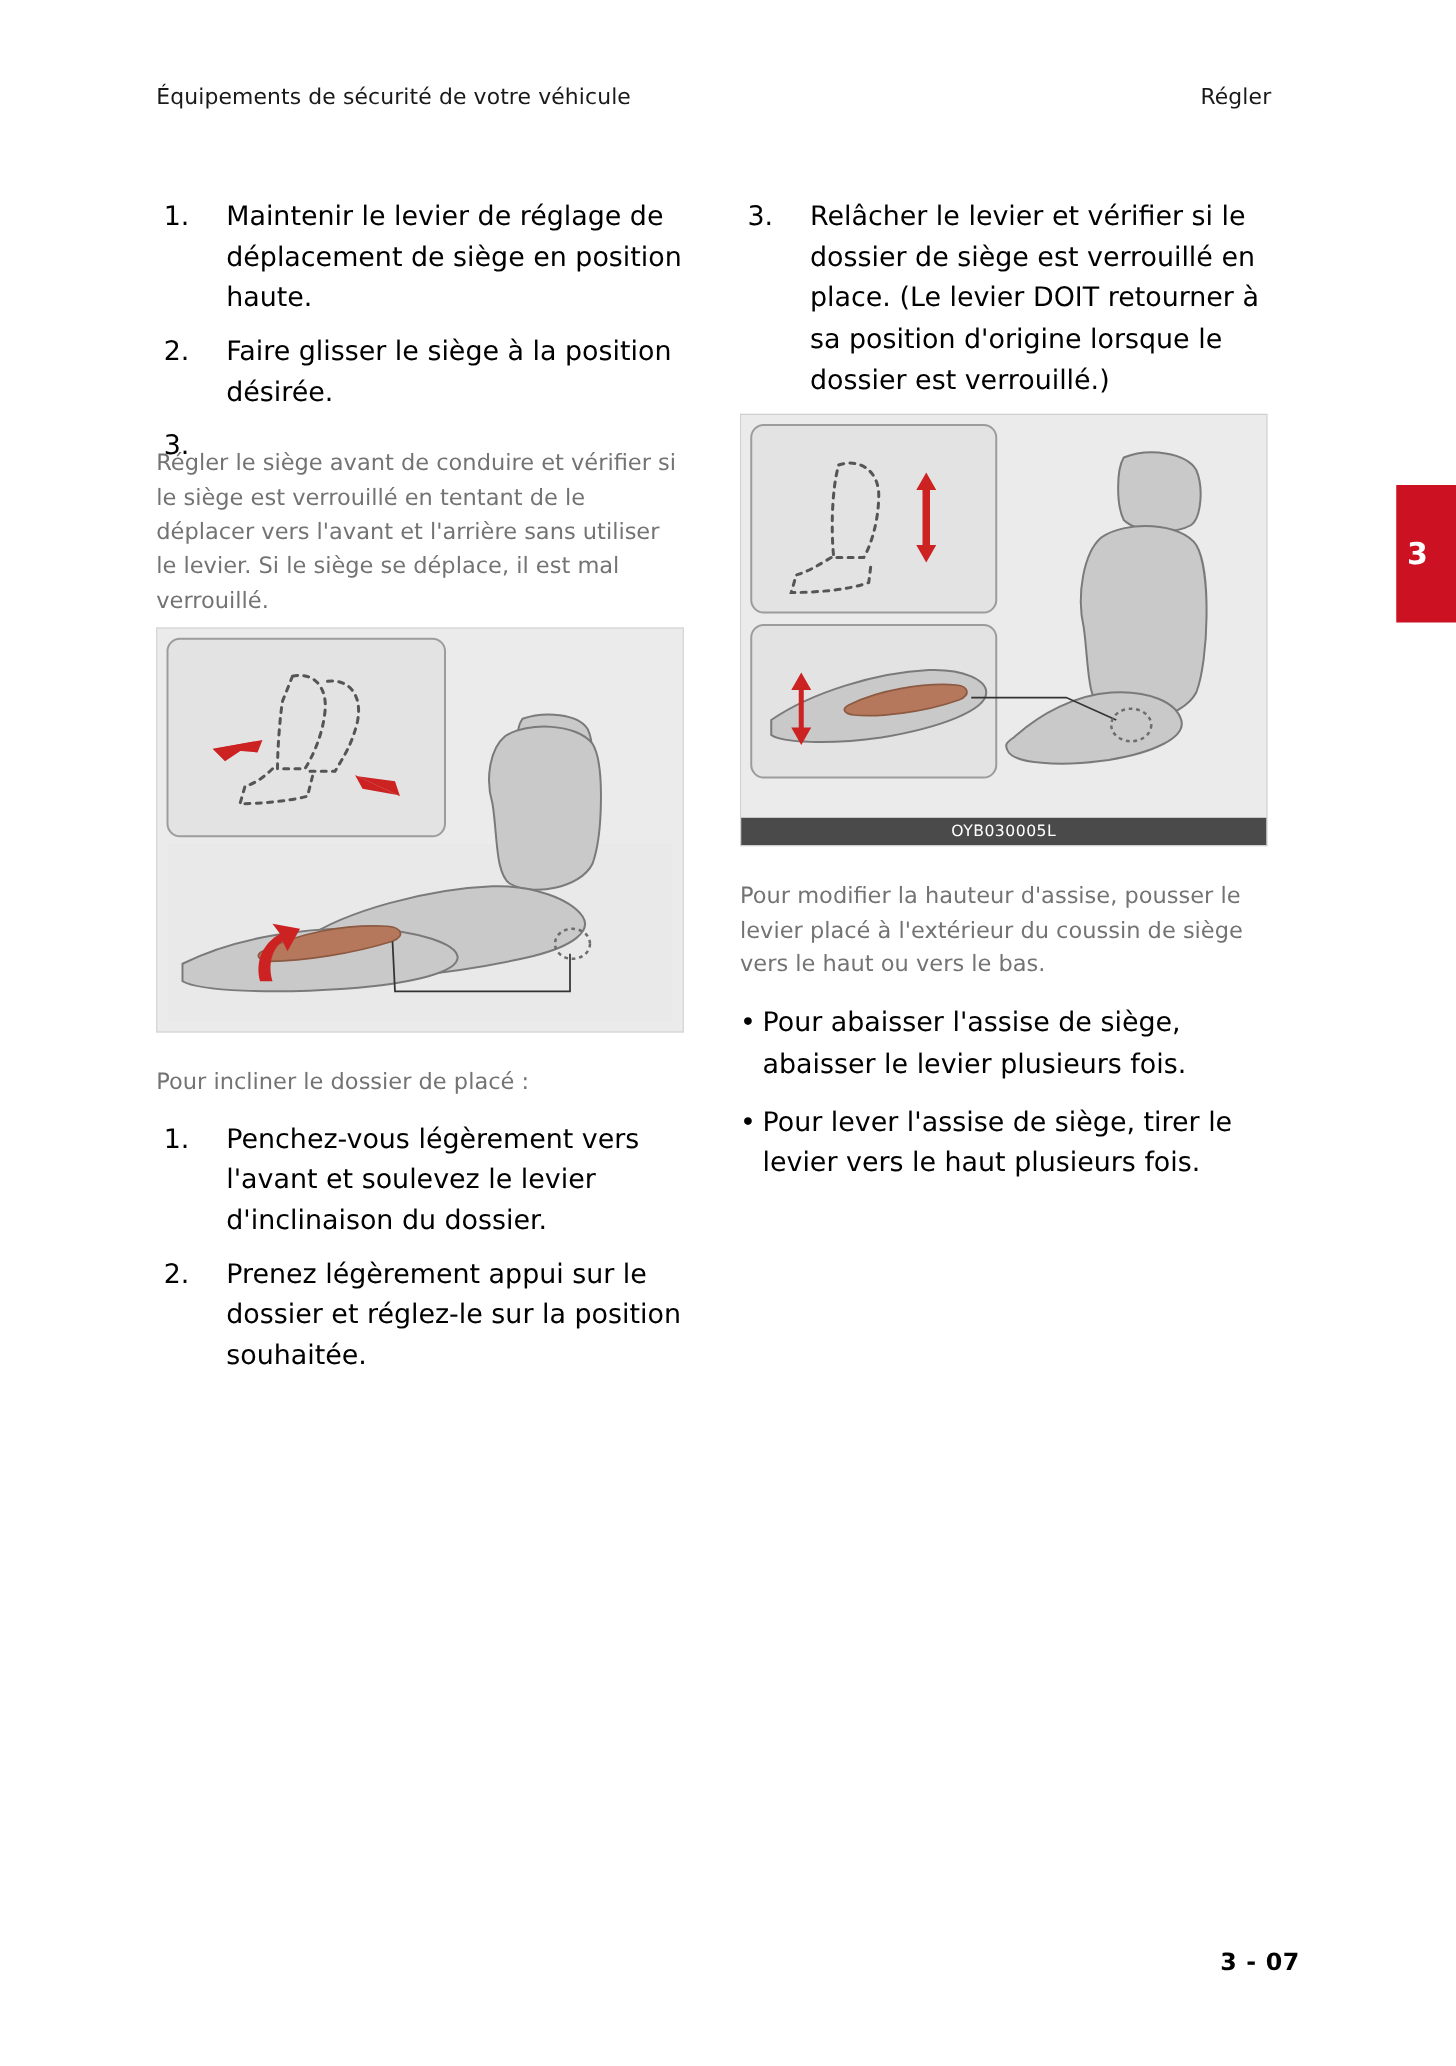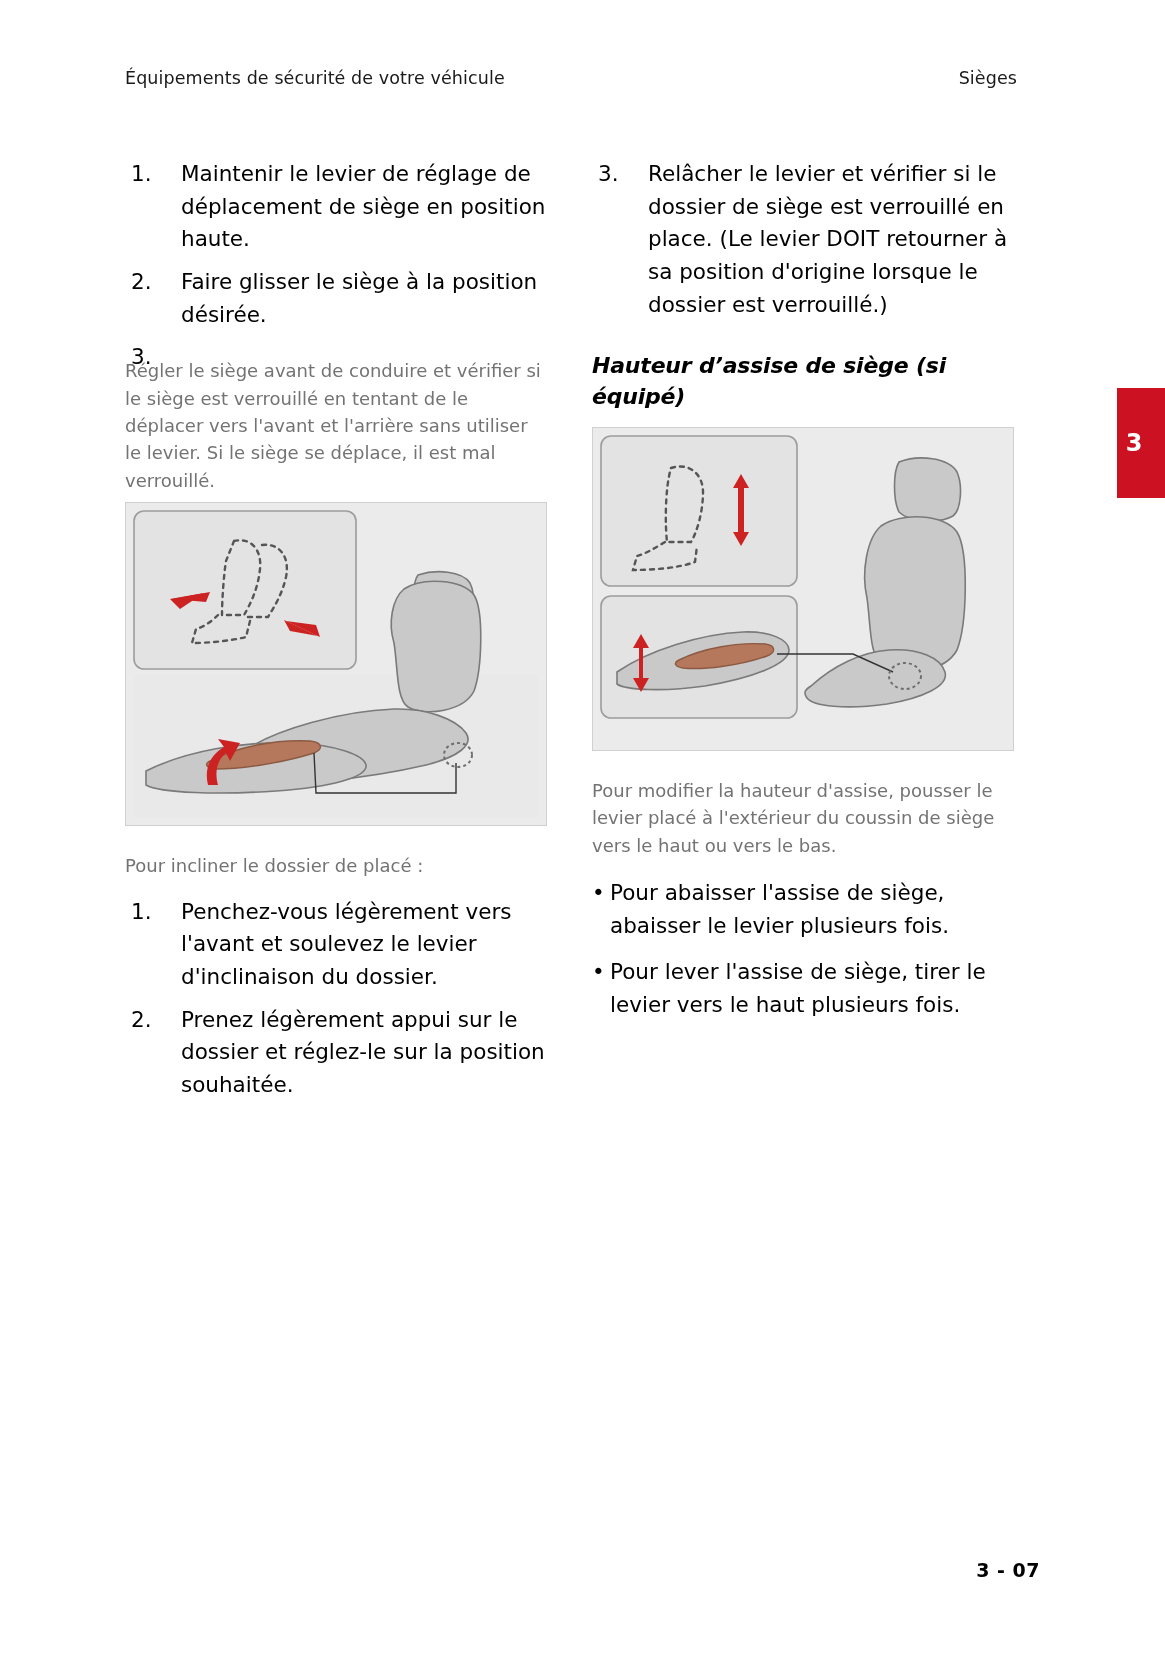--- a/index.html
+++ b/index.html
@@ -150,21 +150,21 @@
     letter-spacing: 0.5px;
   }
 </style>
 </head>
 <body>
 
 <div class="page">
 
   <div class="header">
     <div class="header-left">Équipements de sécurité de votre véhicule</div>
-    <div class="header-right">Sièges</div>
+    <div class="header-right">Régler</div>
   </div>
 
   <div class="side-tab">
     <span>3</span>
   </div>
 
   <div class="col col-left">
 
     <ol class="steps">
       <li>
@@ -247,21 +247,20 @@
 
   <div class="col col-right">
 
     <ol class="steps">
       <li>
         <span class="num">3.</span>
         <span>Relâcher le levier et vérifier si le dossier de siège est verrouillé en place. (Le levier DOIT retourner à sa position d'origine lorsque le dossier est verrouillé.)</span>
       </li>
     </ol>
 
-    <h3 class="subhead">Hauteur d’assise de siège (si équipé)</h3>
 
     <div class="figure">
       <div class="art" style="height:322px;">
         <svg viewBox="0 0 420 322" width="420" height="322">
           <rect x="0" y="0" width="420" height="322" fill="#ebebeb"></rect>
 
           <rect x="8" y="8" width="196" height="150" rx="10" fill="#e3e3e3" stroke="#9c9c9c" stroke-width="1.6"></rect>
           <g fill="none" stroke="#555" stroke-width="2.4" stroke-dasharray="4,5" stroke-linecap="round">
             <path d="M78 40 C96 34 110 46 110 64 C110 84 104 104 98 114 L74 114 C72 96 72 60 78 40 Z"></path>
             <path d="M72 114 C62 120 52 126 44 128 L40 142 C60 142 86 140 102 134 L104 118"></path>
@@ -289,20 +288,21 @@
             <path d="M274 170 C268 144 274 110 288 98 C308 84 352 86 364 104 C376 124 374 196 364 222 C352 244 310 250 290 238 C276 228 278 198 274 170 Z"></path>
             <path d="M218 258 C240 238 268 224 296 222 C326 220 348 230 352 244 C356 258 330 270 294 276 C252 282 220 278 214 270 C210 264 212 262 218 258 Z"></path>
           </g>
 
           <g stroke="#333" stroke-width="1.4" fill="none">
             <path d="M184 226 L260 226 L300 244"></path>
           </g>
           <ellipse cx="312" cy="248" rx="16" ry="13" fill="none" stroke="#6d6d6d" stroke-width="2" stroke-dasharray="3,3"></ellipse>
         </svg>
       </div>
+      <div class="caption">OYB030005L</div>
     </div>
 
     <p class="para spaced">Pour modifier la hauteur d'assise, pousser le levier placé à l'extérieur du coussin de siège vers le haut ou vers le bas.</p>
 
     <ul class="bullets">
       <li>
         <span class="dot">•</span>
         <span>Pour abaisser l'assise de siège, abaisser le levier plusieurs fois.</span>
       </li>
       <li>

